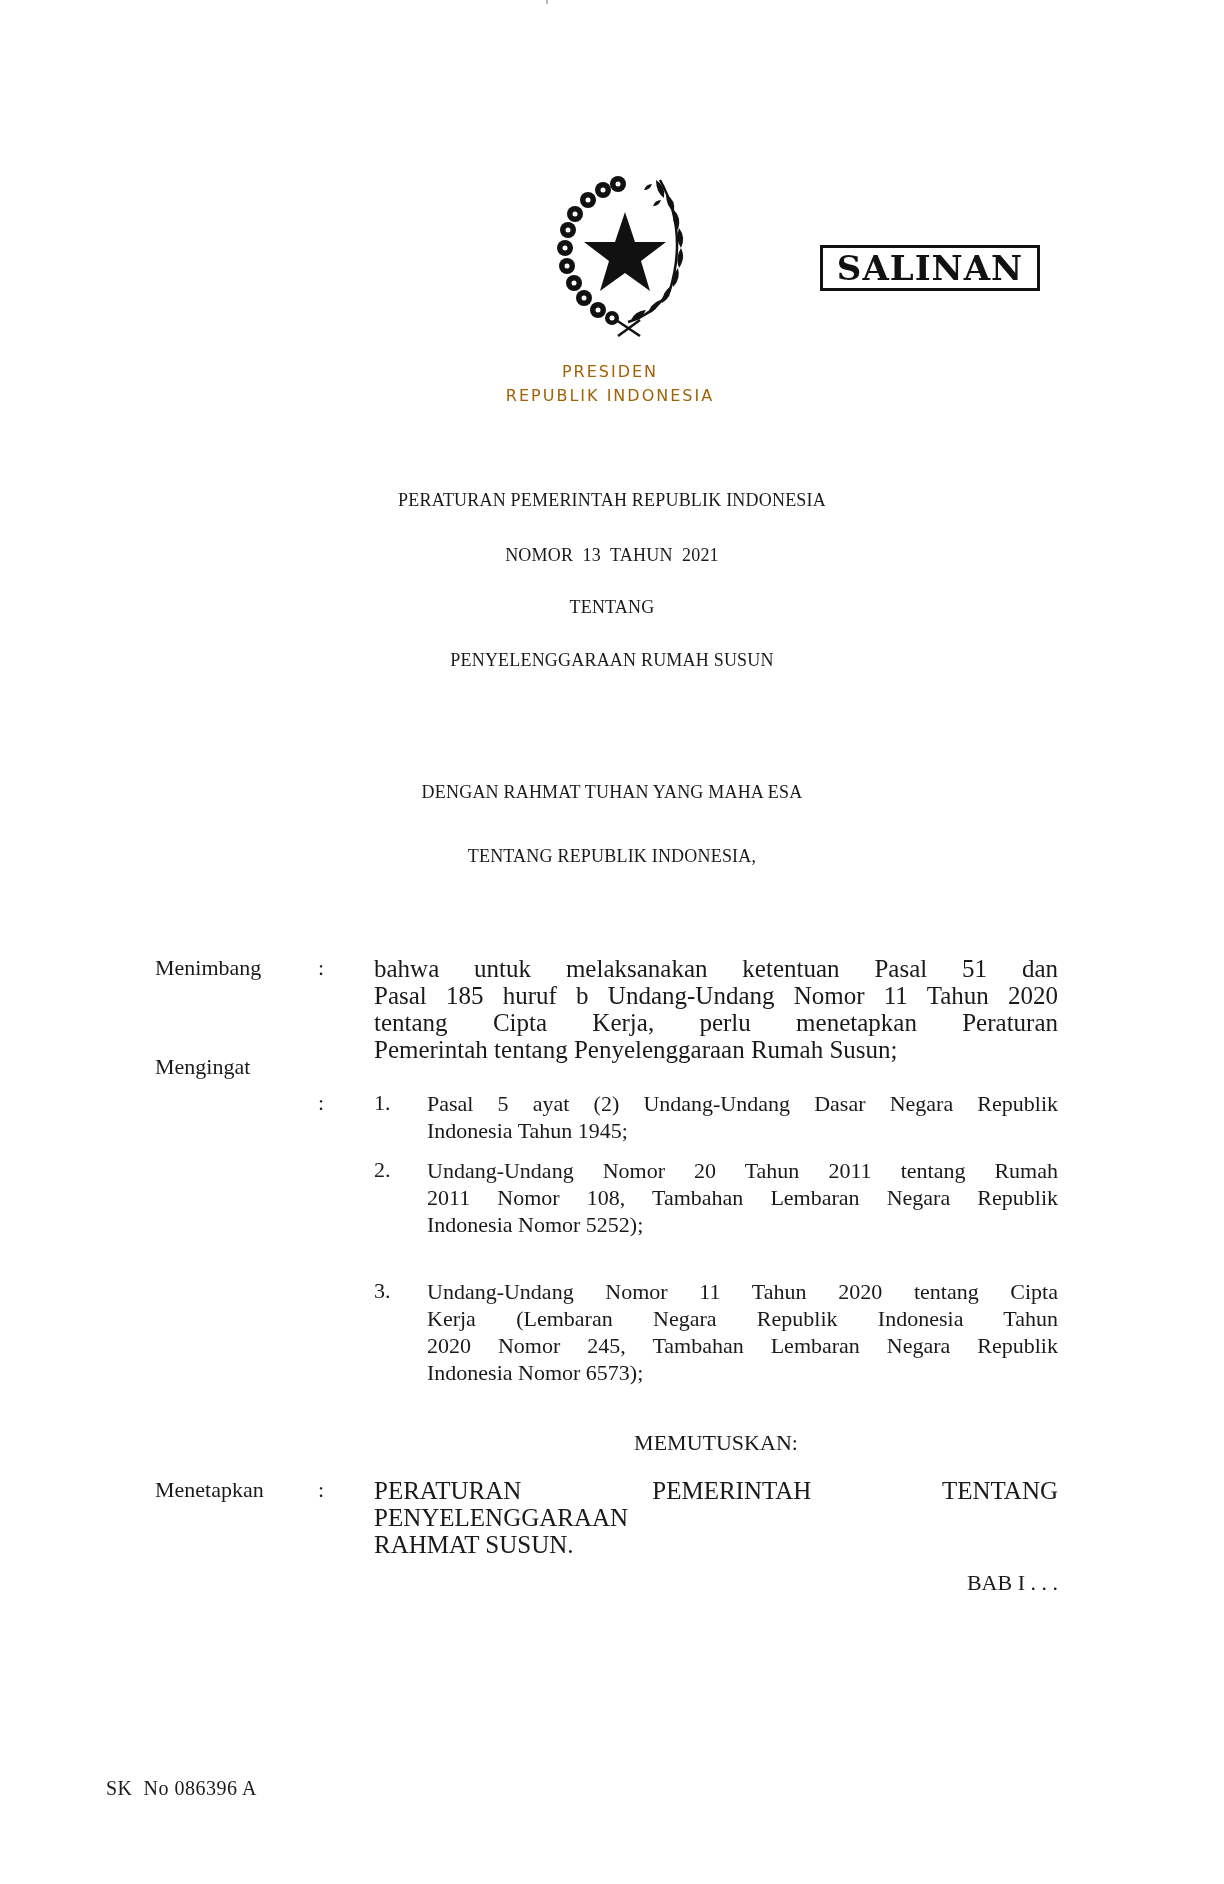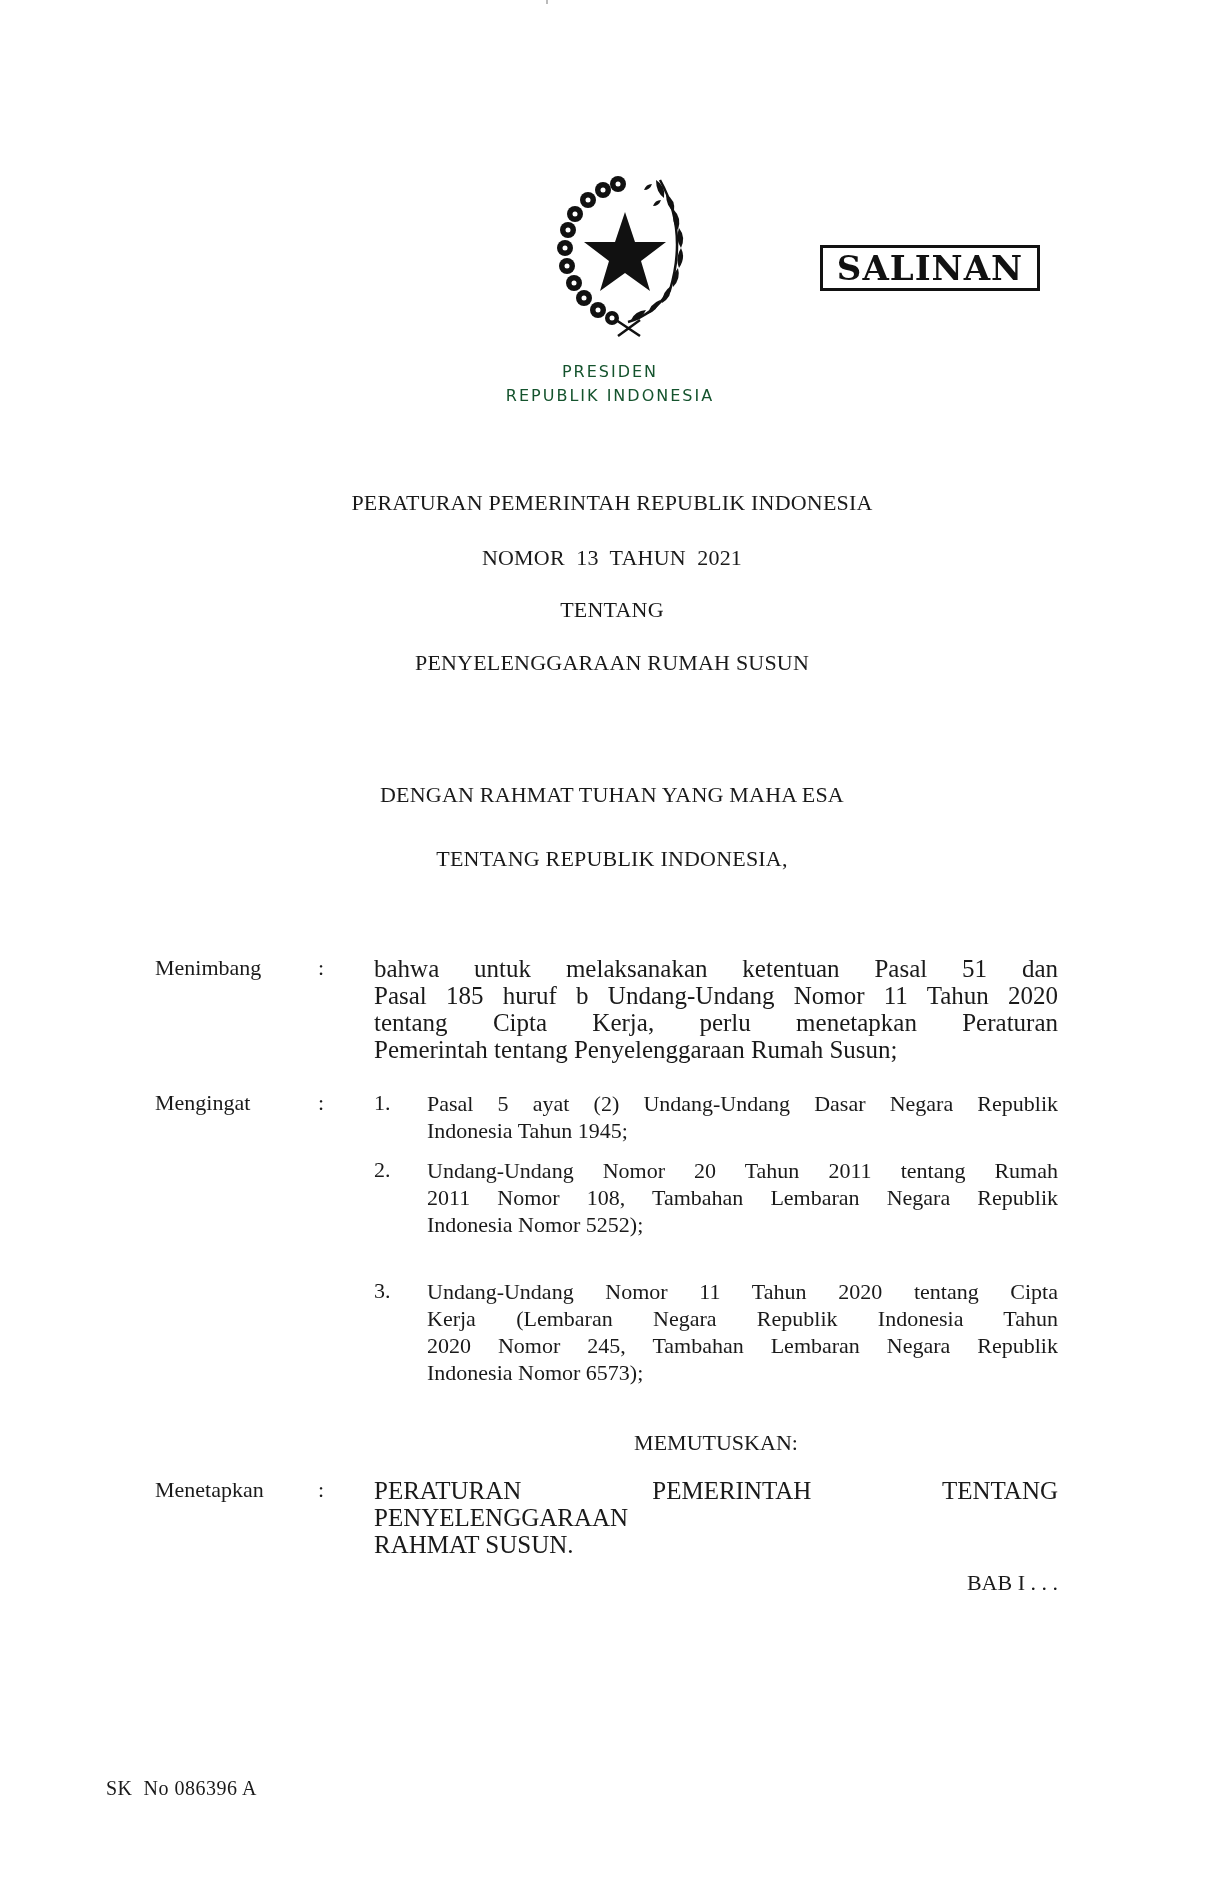--- a/index.html
+++ b/index.html
@@ -40,28 +40,28 @@
       letter-spacing: 1px;
       color: #111;
     }
     .presiden-caption {
       left: 400px;
       width: 420px;
       text-align: center;
       font-family: "DejaVu Sans", sans-serif;
       font-size: 16px;
       letter-spacing: 2px;
-      color: #14532d;
+      color: #a16207;
     }
 
     .center-line {
       left: 200px;
       width: 824px;
       text-align: center;
-      font-size: 22px;
+      font-size: 18px;
       letter-spacing: 0.2px;
     }
 
     .label {
       left: 155px;
       font-size: 22px;
     }
     .colon {
       left: 318px;
       font-size: 22px;
@@ -186,21 +186,21 @@
 
 <div class="abs label" style="top:955px;">Menimbang</div>
 <div class="abs colon" style="top:955px;">:</div>
 <div class="abs para" style="top:955px;">
   <span class="justify-line">bahwa untuk melaksanakan ketentuan Pasal 51 dan</span>
   <span class="justify-line">Pasal 185 huruf b Undang-Undang Nomor 11 Tahun 2020</span>
   <span class="justify-line">tentang Cipta Kerja, perlu menetapkan Peraturan</span>
   <span class="last-line">Pemerintah tentang Penyelenggaraan Rumah Susun;</span>
 </div>
 
-<div class="abs label" style="top:1090px;text-align:right;">Mengingat</div>
+<div class="abs label" style="top:1054px;text-align:right;">Mengingat</div>
 <div class="abs colon" style="top:1090px;">:</div>
 
 <div class="abs num" style="top:1090px;">1.</div>
 <div class="abs item-text" style="top:1090px;">
   <span class="justify-line">Pasal 5 ayat (2) Undang-Undang Dasar Negara Republik</span>
   <span class="last-line">Indonesia Tahun 1945;</span>
 </div>
 
 <div class="abs num" style="top:1157px;">2.</div>
 <div class="abs item-text" style="top:1157px;">

